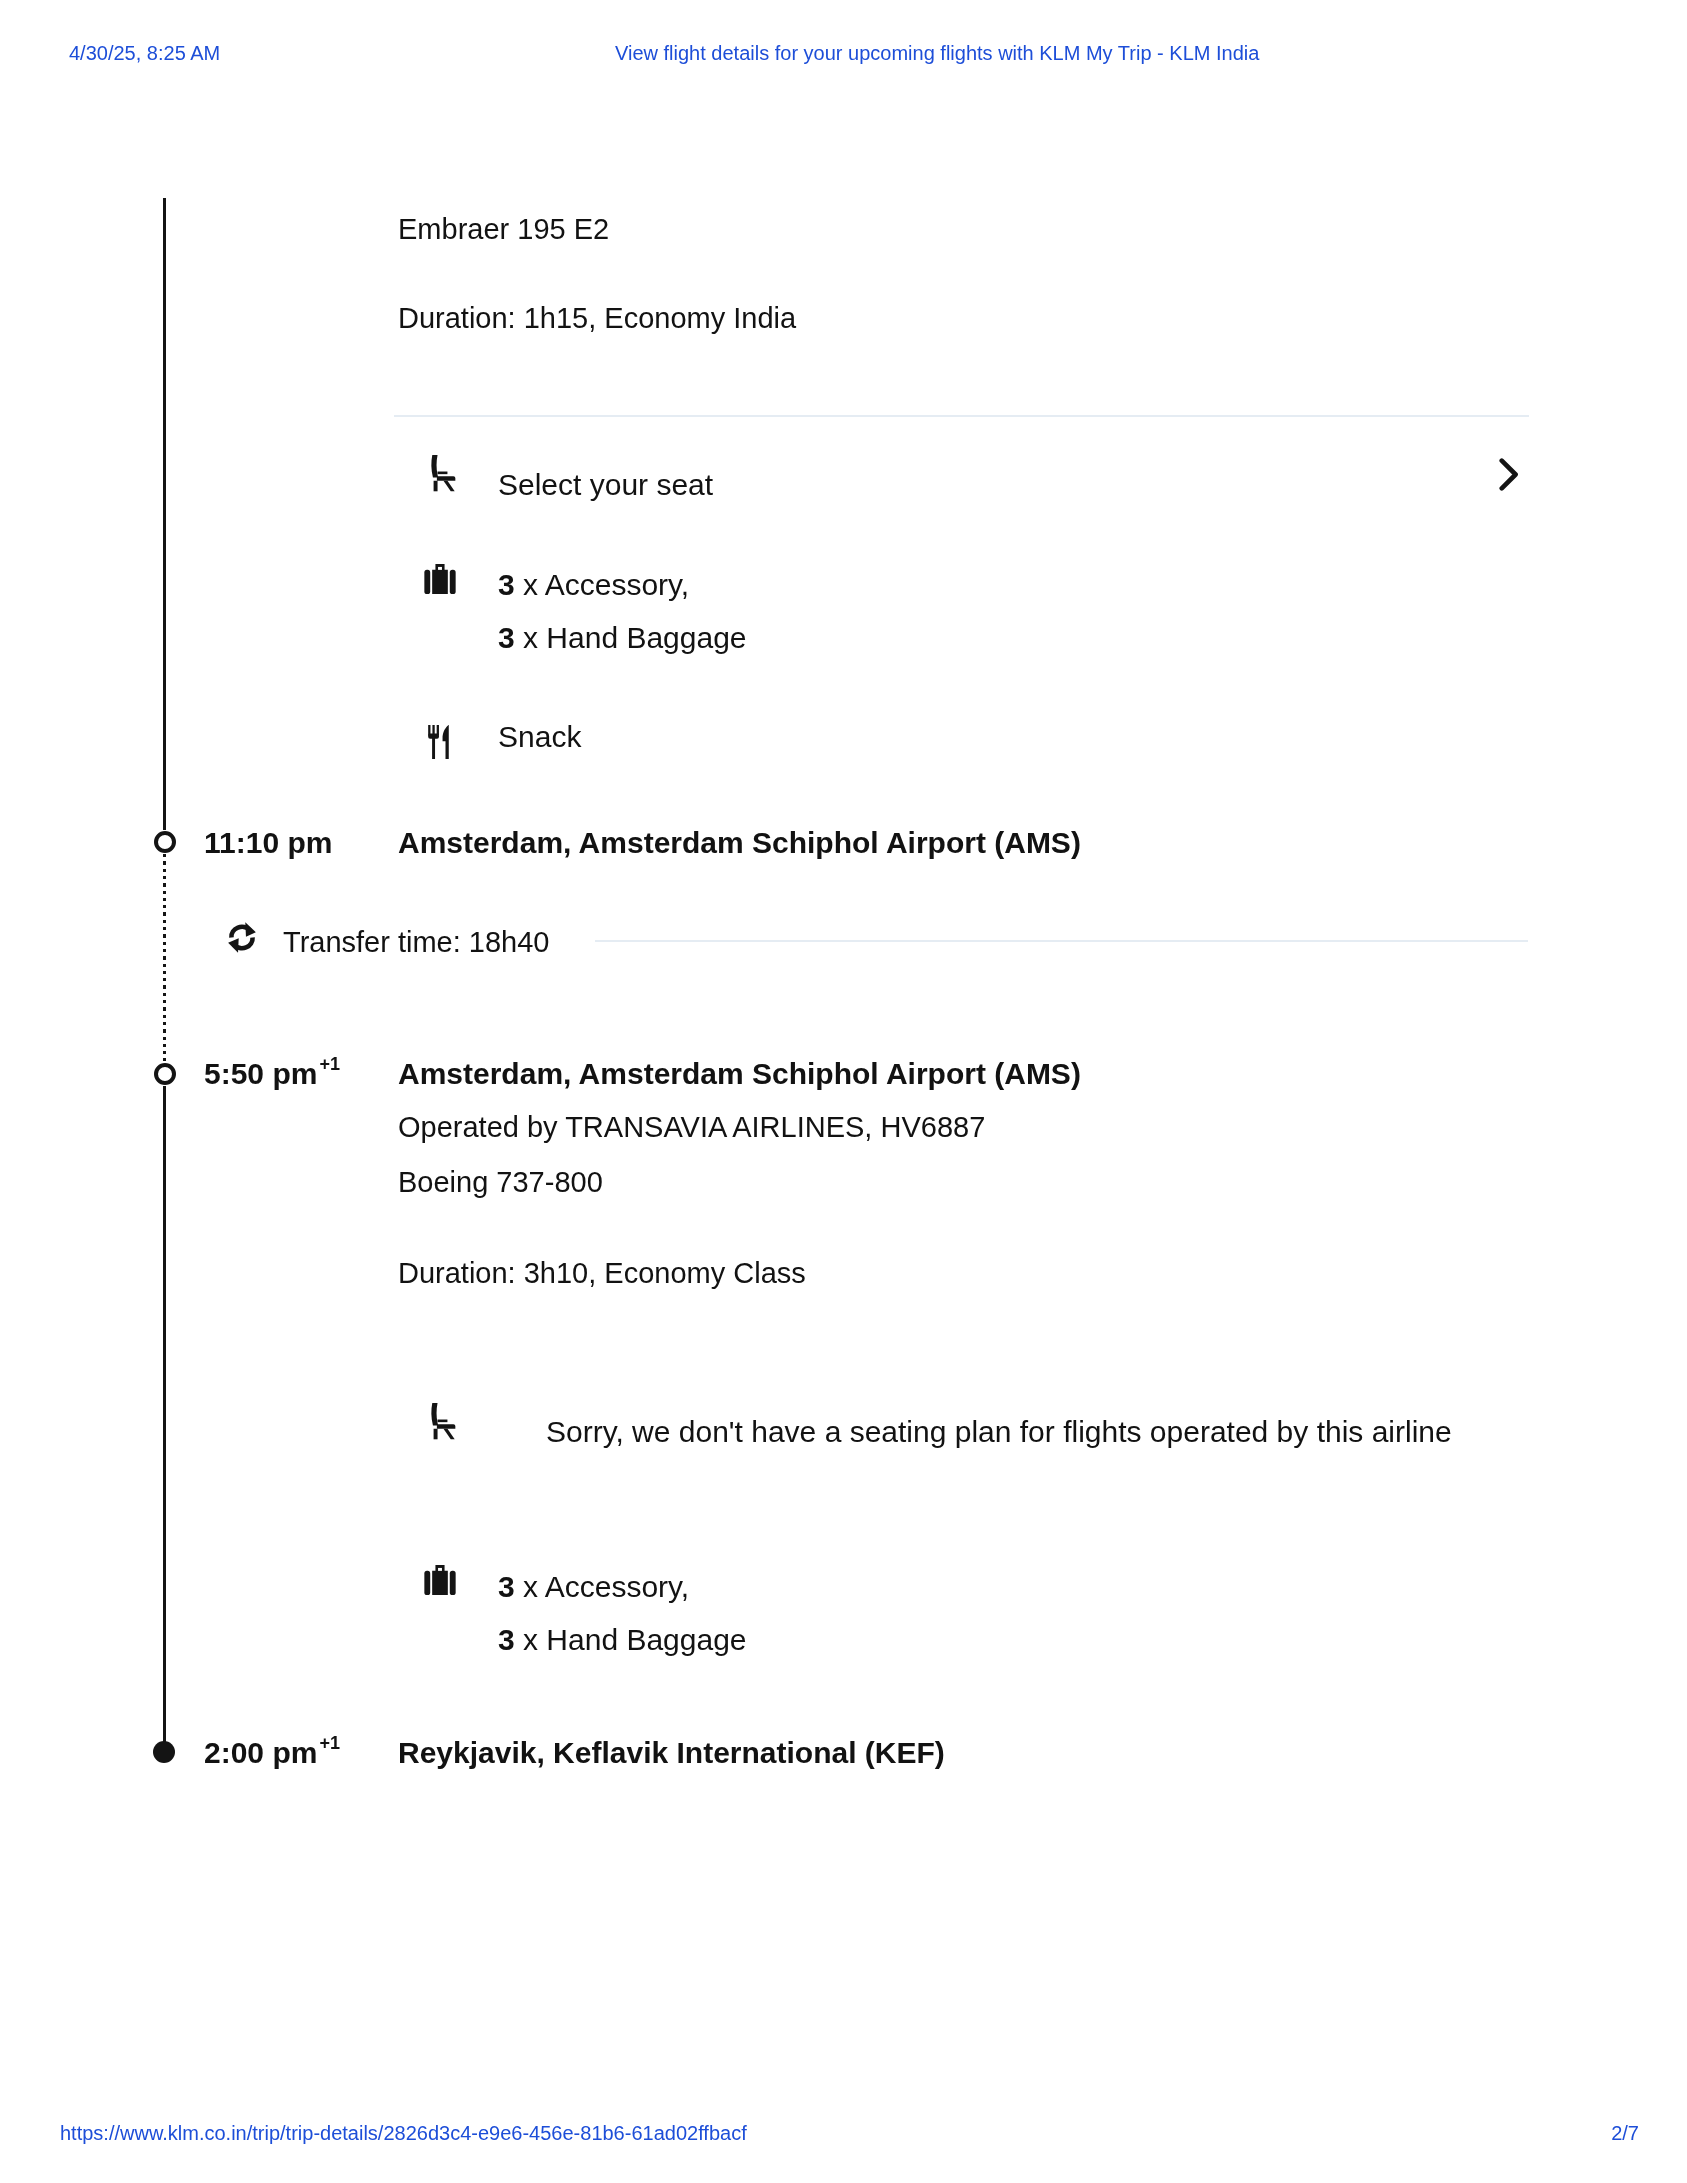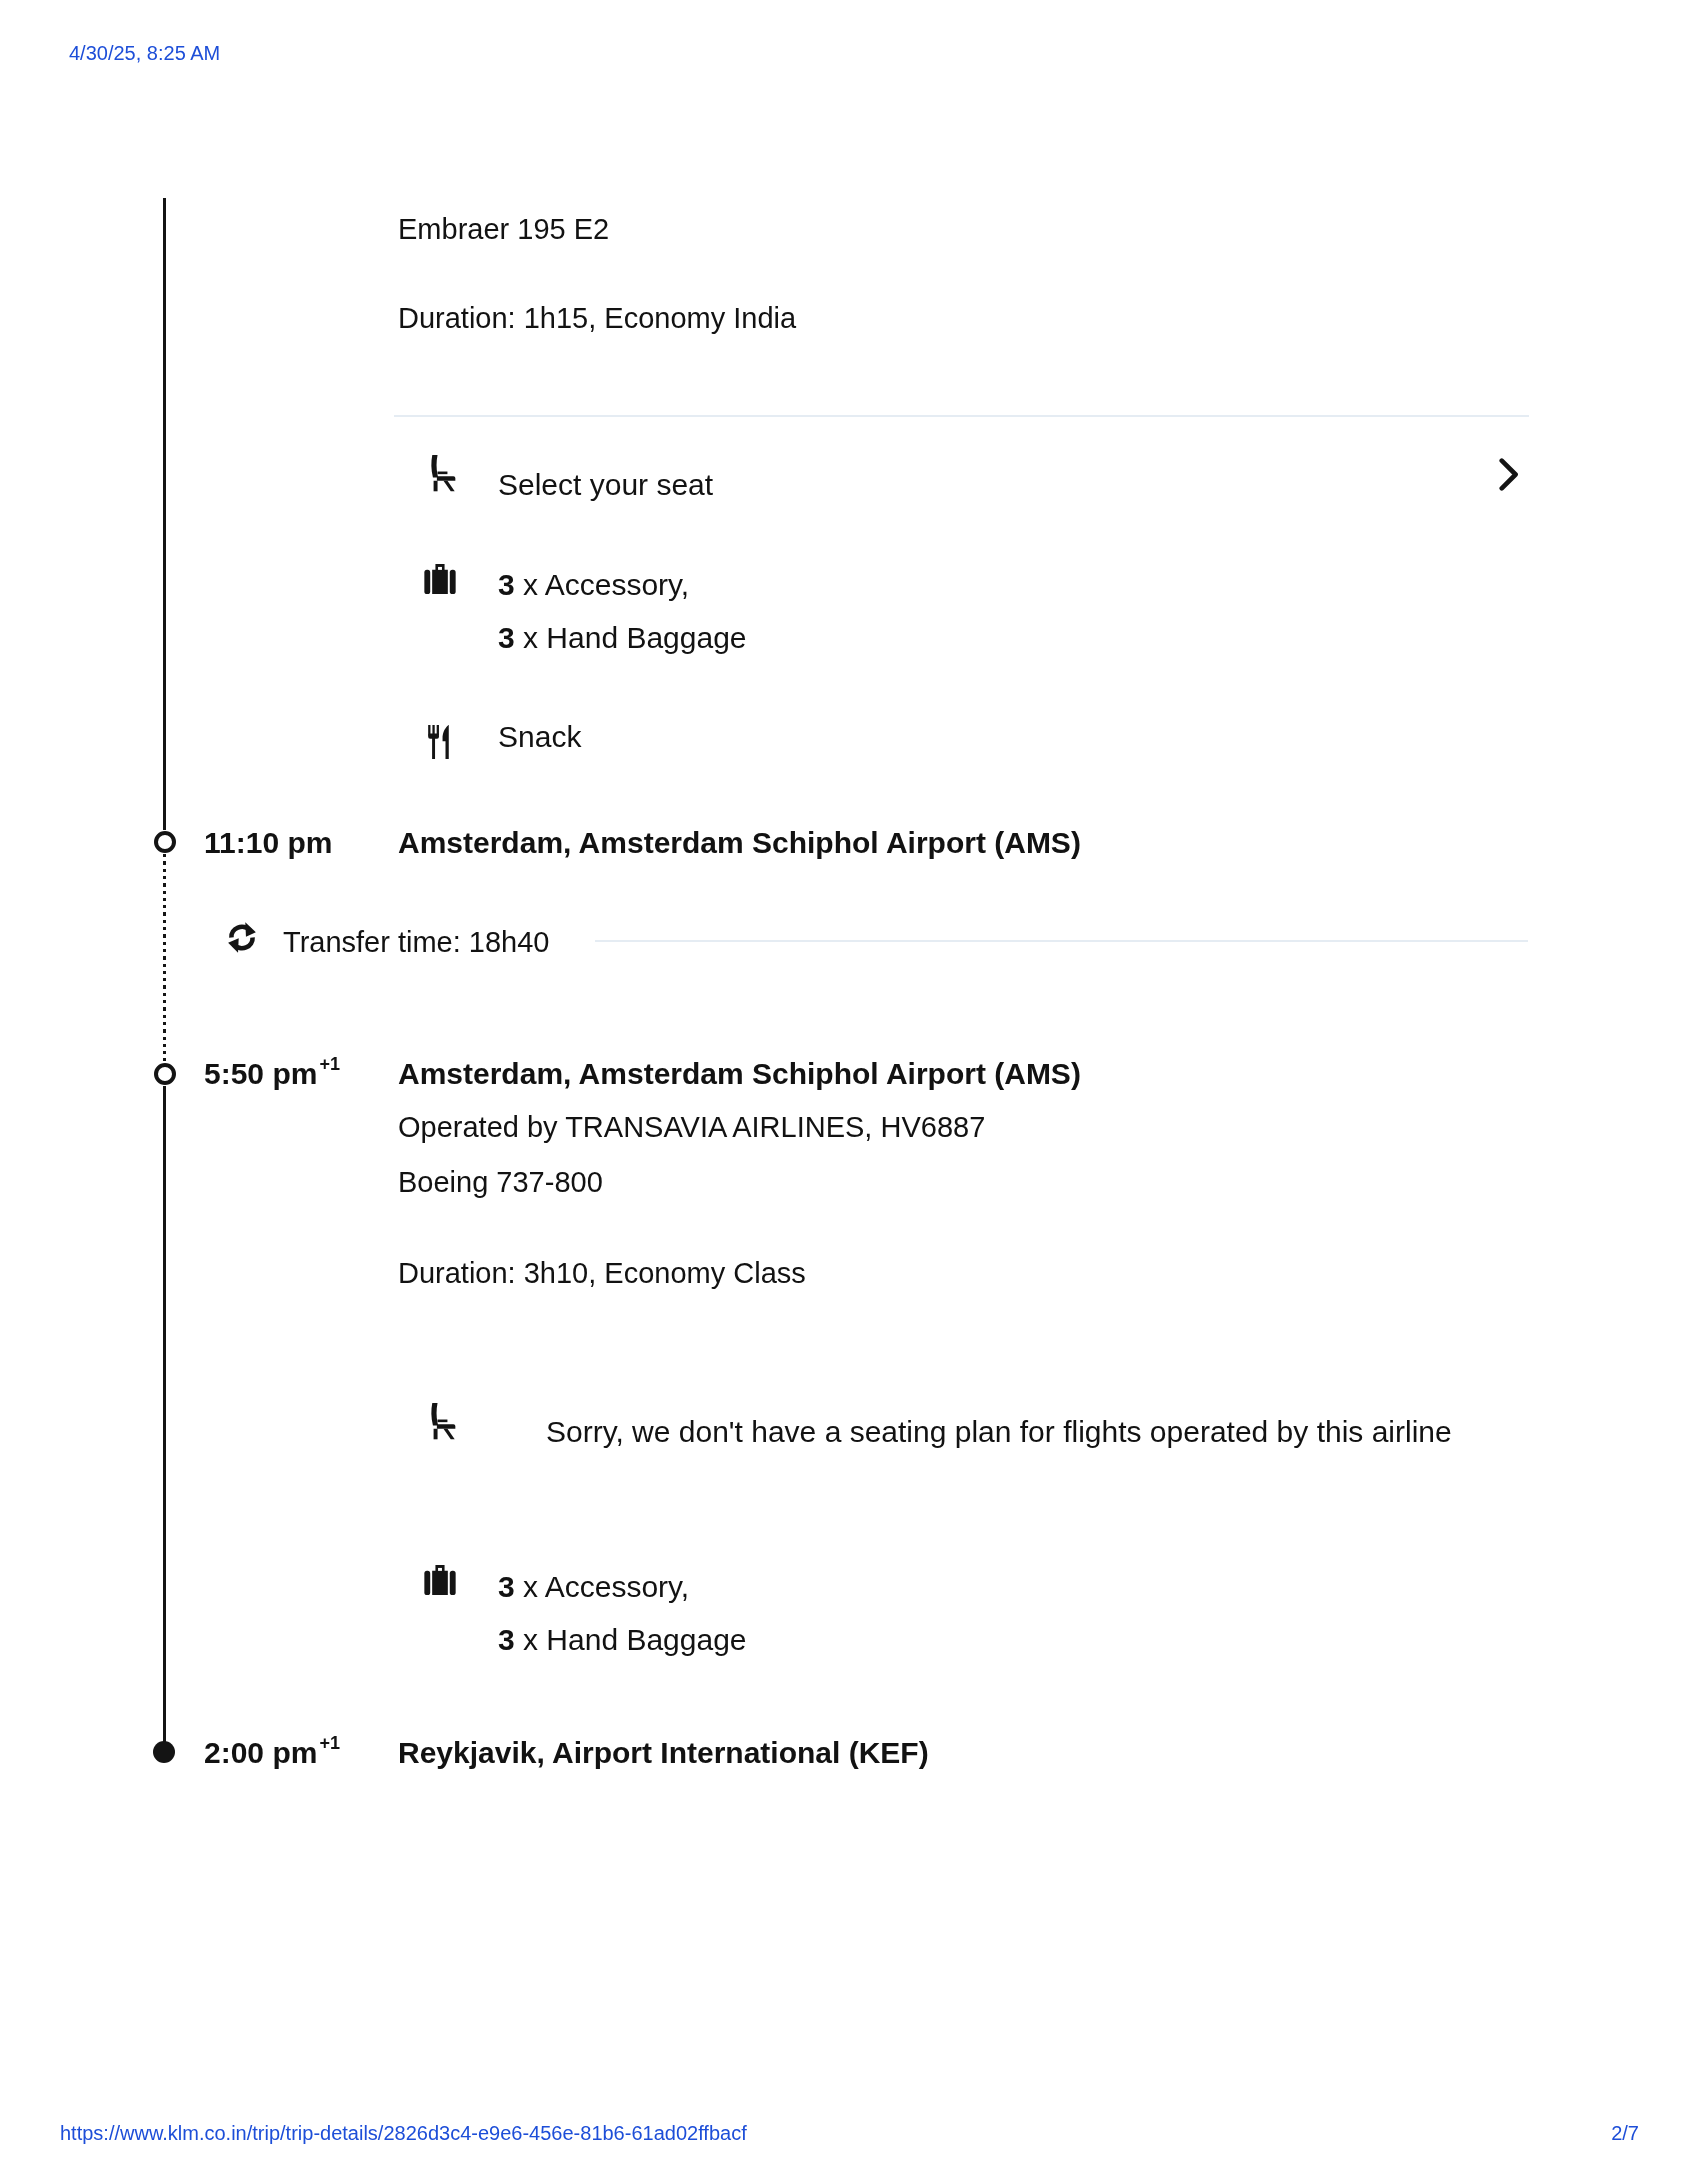--- a/index.html
+++ b/index.html
@@ -83,20 +83,21 @@
 
   .ftr-url{left:60px;top:2122px;}
   .ftr-page{right:48px;top:2122px;}
 </style>
 </head>
 <body>
 
 <div class="page">
 
   <div class="abs small hdr-date">4/30/25, 8:25 AM</div>
+  <div class="abs small hdr-title">View flight details for your upcoming flights with KLM My Trip - KLM India</div>
 
   <div class="tl-solid tl-s1"></div>
   <div class="tl-circle-open tl-c1"></div>
   <div class="tl-dotted tl-d1"></div>
   <div class="tl-circle-open tl-c2"></div>
   <div class="tl-solid tl-s2"></div>
   <div class="tl-circle-filled tl-c3"></div>
 
   <div class="abs body44 t-aircraft1">Embraer 195 E2</div>
   <div class="abs body44 t-duration1">Duration: 1h15, Economy India</div>
@@ -198,19 +199,19 @@
   <div class="block body46 t-bag2">
     <div><b>3</b><span> x Accessory,</span></div>
     <div><b>3</b><span> x Hand Baggage</span></div>
   </div>
 
   <div class="divider dv7"></div>
 
   <div class="abs body46 bold t-time3">
     <span>2:00 pm</span><sup class="dayoff">+1</sup>
   </div>
-  <div class="abs body46 bold t-station3">Reykjavik, Airport International (KEF)</div>
+  <div class="abs body46 bold t-station3">Reykjavik, Keflavik International (KEF)</div>
 
   <div class="abs small ftr-url">https://www.klm.co.in/trip/trip-details/2826d3c4-e9e6-456e-81b6-61ad02ffbacf</div>
   <div class="abs small ftr-page">2/7</div>
 
 </div>
 
 
 </body></html>

